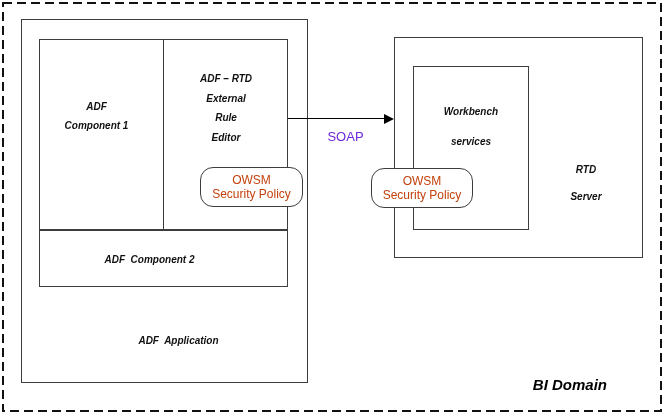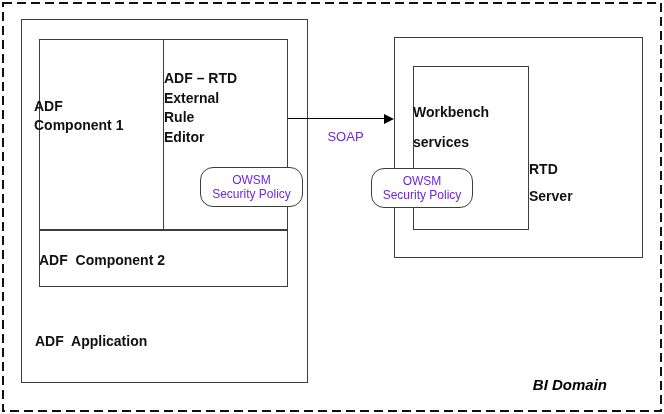--- a/index.html
+++ b/index.html
@@ -44,24 +44,26 @@
     width: 0;
     height: 0;
     border-left: 10px solid #000000;
     border-top: 5px solid transparent;
     border-bottom: 5px solid transparent;
     z-index: 3;
   }
   .lbl {
     position: absolute;
     font-weight: bold;
-    font-size: 14px;
+    font-size: 10px;
     line-height: 19px;
+    text-align: center;
     white-space: pre-wrap;
     z-index: 2;
+    font-style: italic;
   }
   .plain {
     position: absolute;
     font-size: 13px;
     line-height: 15px;
     text-align: center;
     white-space: pre-wrap;
     z-index: 2;
     color: #6d28d9;
   }
@@ -74,21 +76,21 @@
     display: flex;
     align-items: center;
     justify-content: center;
     z-index: 5;
   }
   .rbox .rtxt {
     font-size: 12px;
     line-height: 14.5px;
     text-align: center;
     white-space: pre-wrap;
-    color: #6d28d9;
+    color: #c2410c;
   }
   .bidomain {
     position: absolute;
     font-weight: bold;
     font-style: italic;
     font-size: 15px;
     text-align: right;
     z-index: 2;
     color: #000000;
   }

